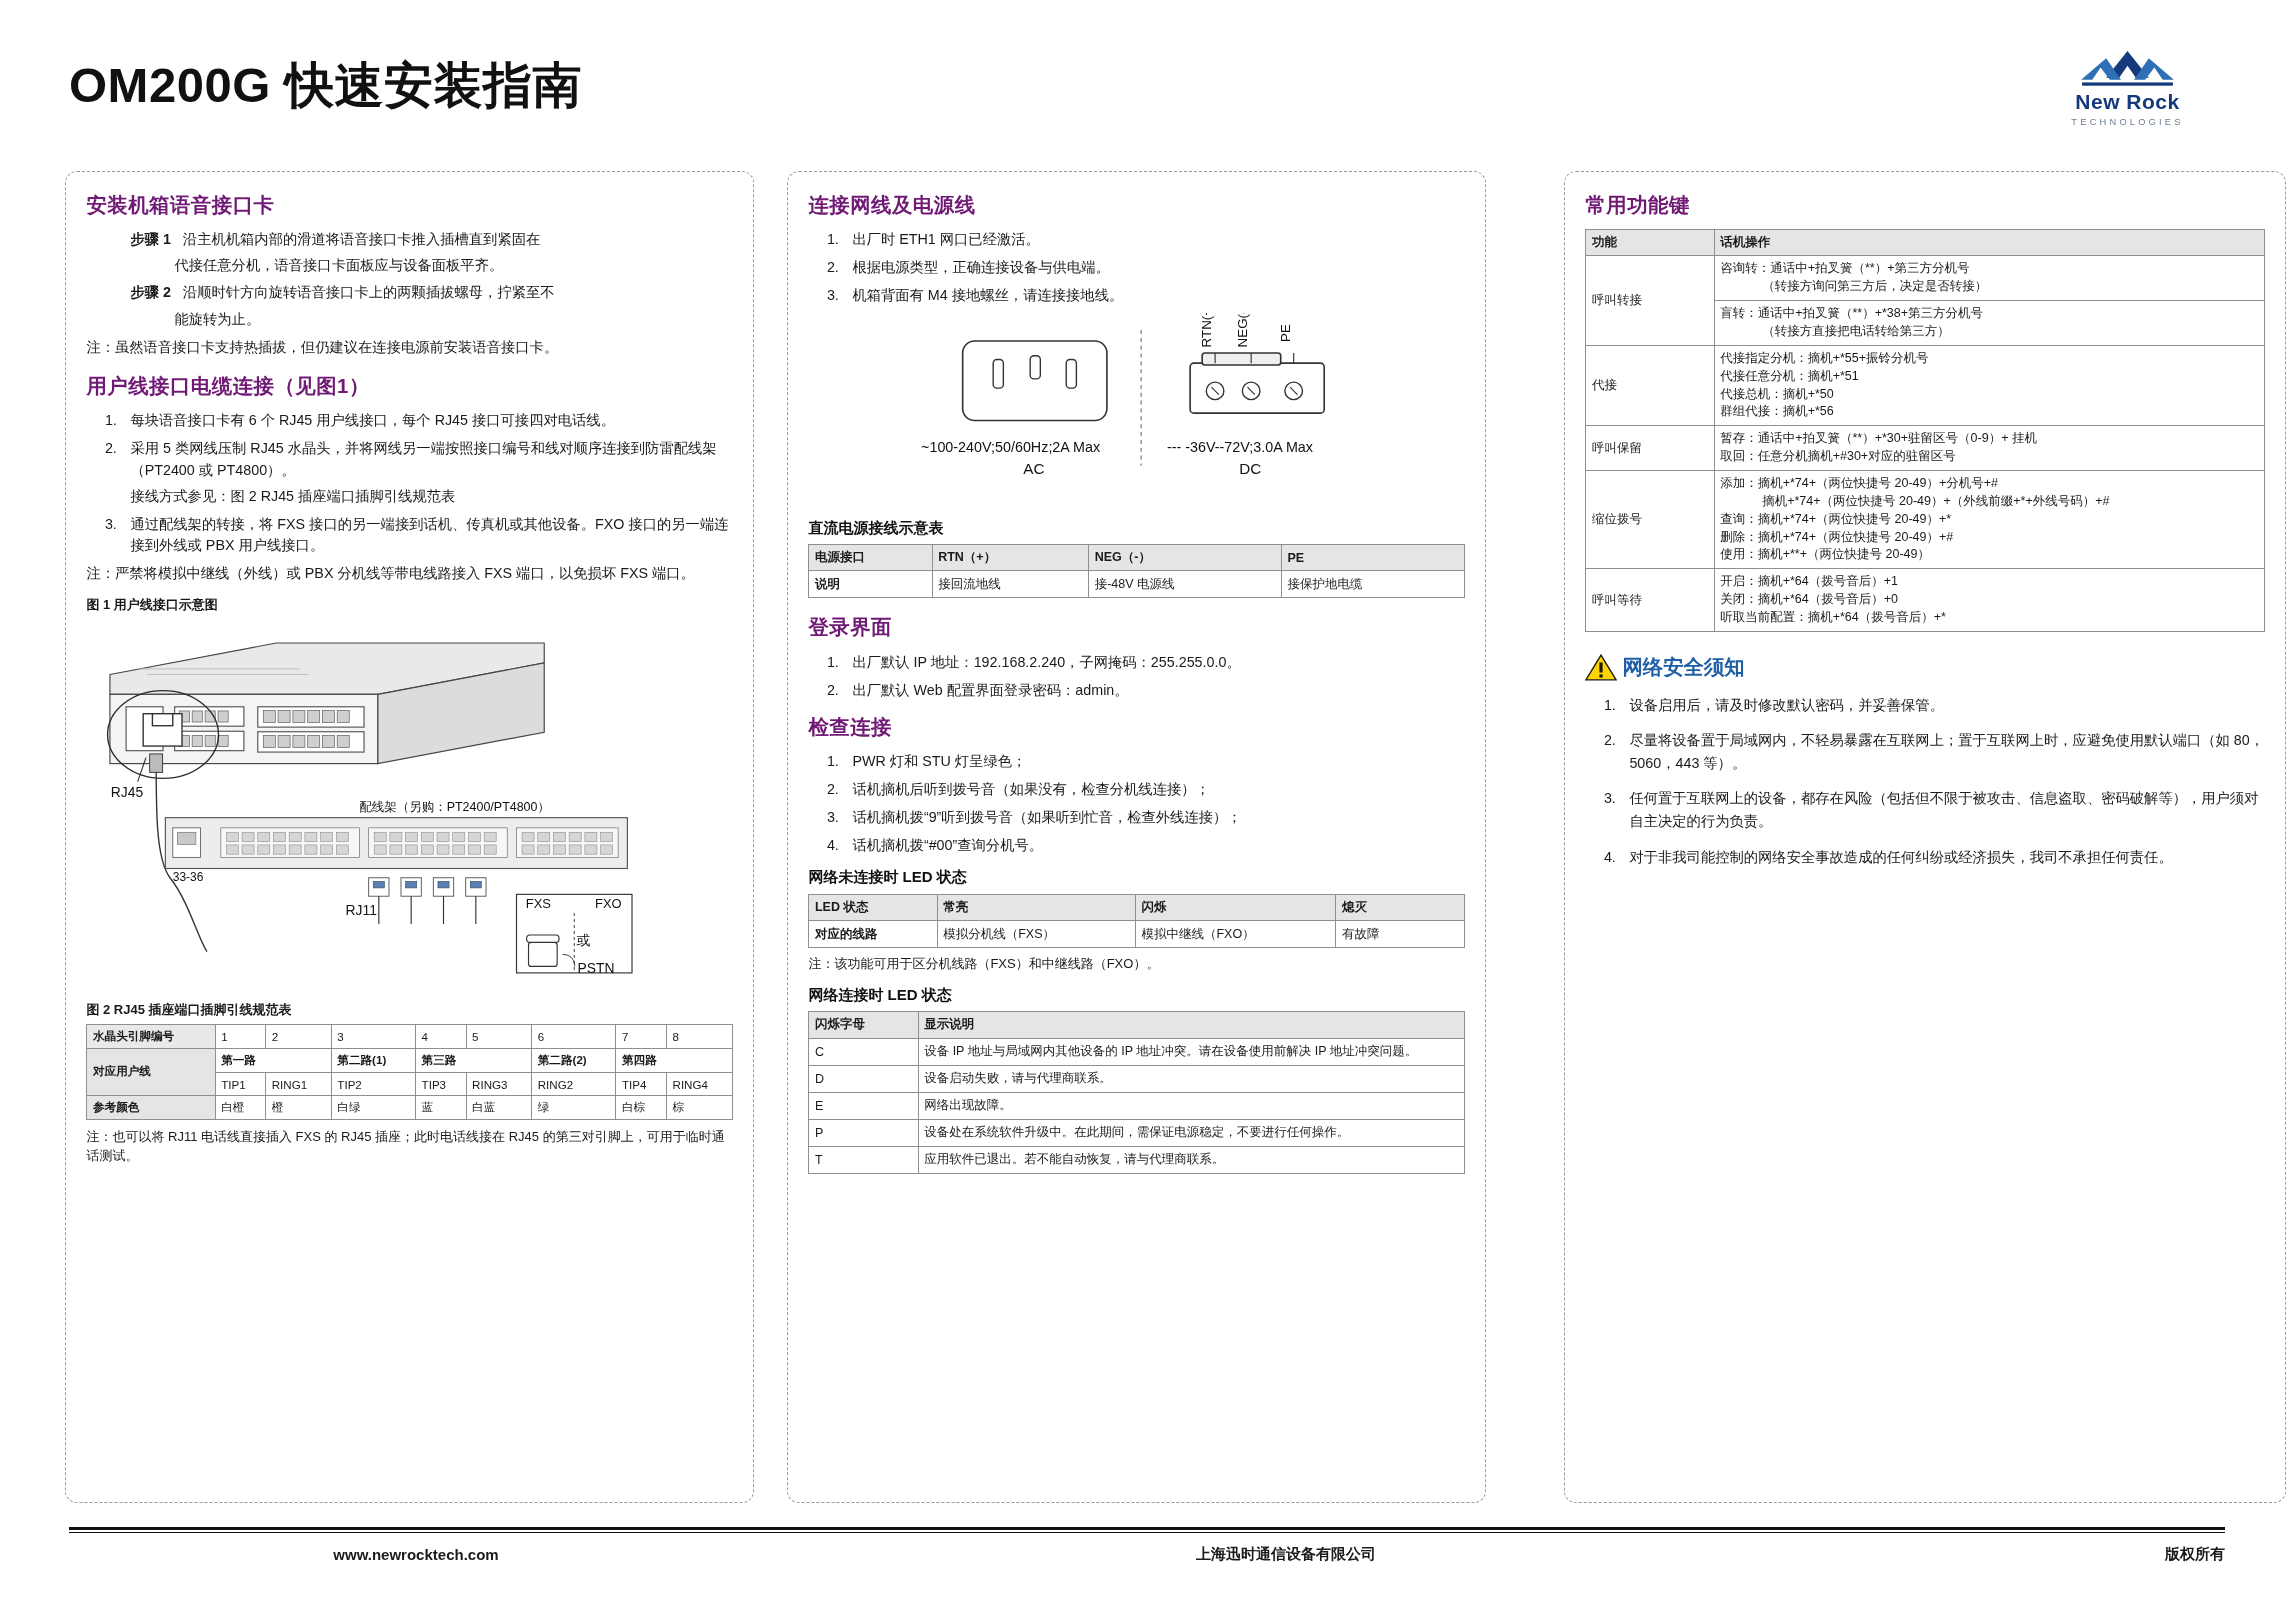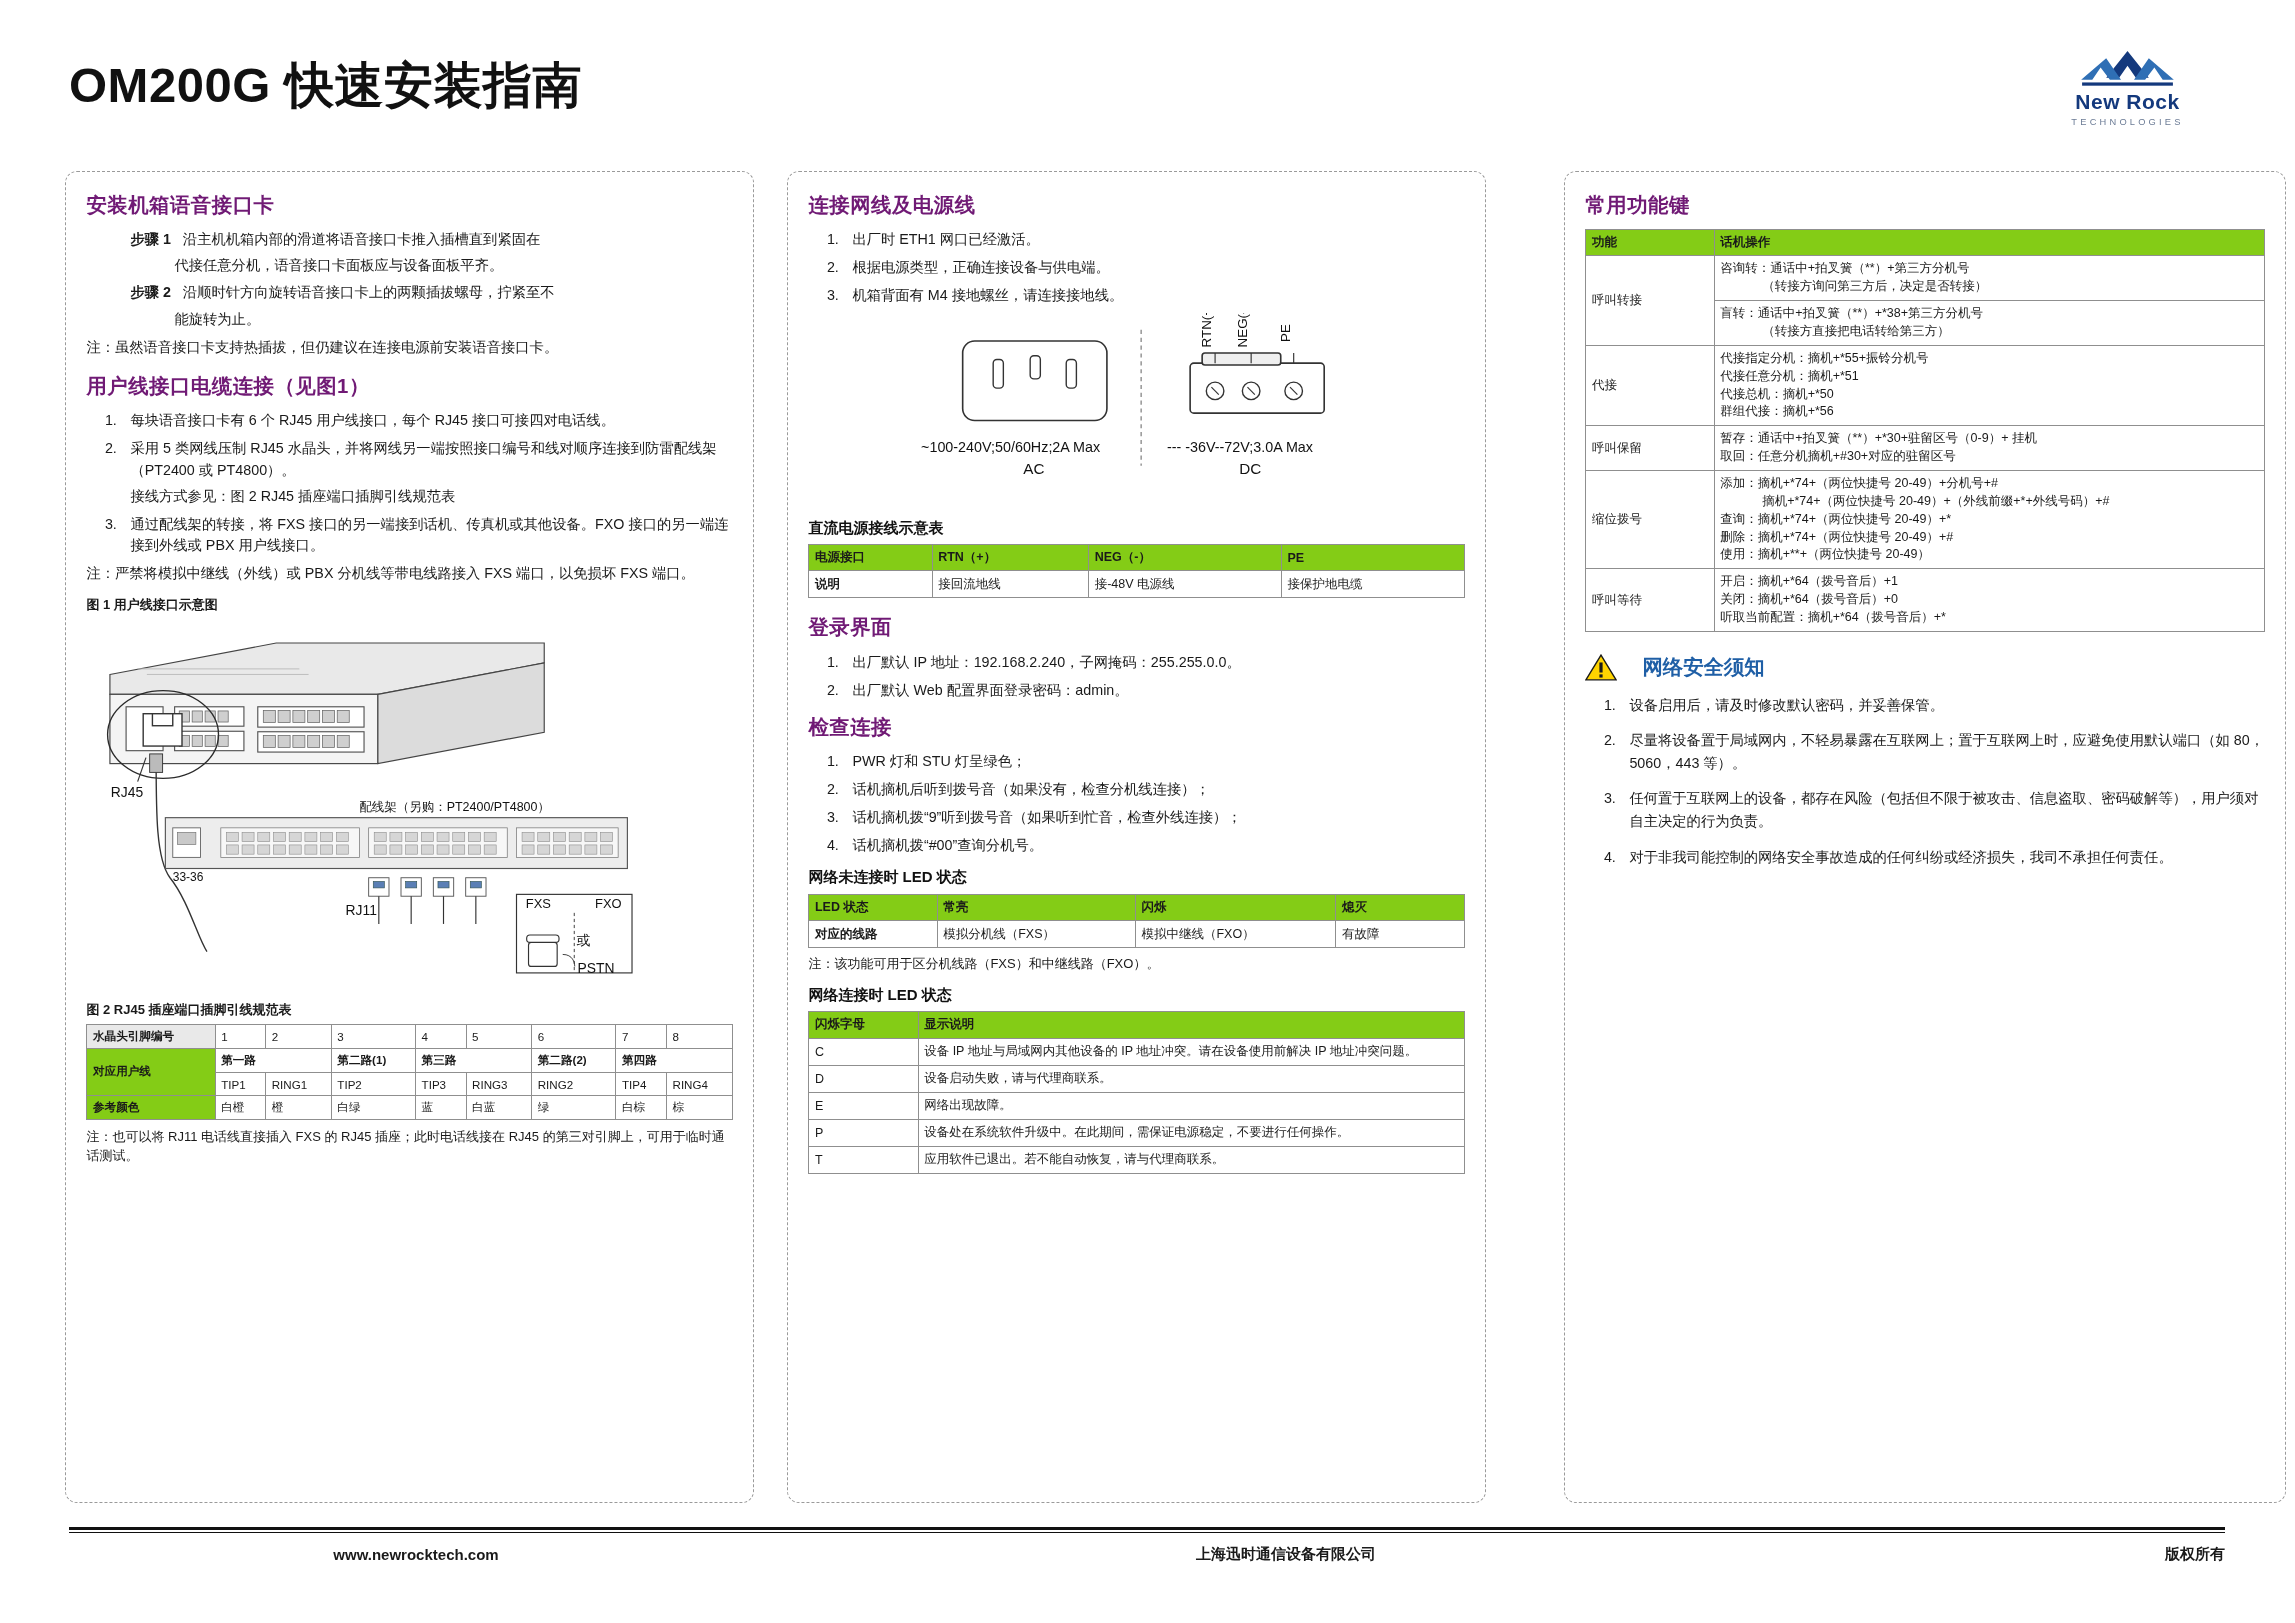--- a/index.html
+++ b/index.html
@@ -54,35 +54,35 @@
   ol.num>li:before{
     content:counter(li) ".";position:absolute;left:18.5px;top:0;width:23px;
   }
   ol.num>li p{margin:4.6px 0 0 0;}
 
   .figcap{font-size:13px;font-weight:bold;margin:12px 0 4.6px 0;}
 
   
   table.t{border-collapse:collapse;width:100%;font-size:12.5px;}
   table.t th,table.t td{border:0.9px solid #8f8f8f;padding:4.2px 5.6px;vertical-align:middle;}
-  table.t th{font-weight:bold;text-align:left;background:#84cc16;}
+  table.t th{font-weight:bold;text-align:left;background:#e5e5e5;}
   table.t td{text-align:left;}
   .tcent td,.tcent th{text-align:center;}
   .small td,.small th{font-size:11.6px;padding:3.2px 3.7px;}
 
   
   .fig1{position:relative;width:638px;height:370px;margin:2.8px 0 4.6px -4.6px;}
   .fig1 svg{display:block;}
 
   
   .connfig{position:relative;width:638px;height:194px;margin:4.6px auto 2.8px auto;}
   .connfig svg{display:block;margin:0 auto;}
 
   
-  .warnhead{display:flex;align-items:center;gap:25px;margin:21px 0 12px 0;}
+  .warnhead{display:flex;align-items:center;gap:5px;margin:21px 0 12px 0;}
   .warnhead .wtxt{color:#1f5fa6;font-size:20.4px;font-weight:bold;}
   ol.warn{margin:0;padding-left:0;list-style:none;counter-reset:w;}
   ol.warn>li{
     position:relative;font-size:14.3px;line-height:1.62;margin-bottom:12px;padding-left:44px;counter-increment:w;margin-top:11px;
   }
   ol.warn>li:before{content:counter(w) ".";position:absolute;left:18.5px;top:0;}
 
   
   .footer{position:absolute;left:69px;top:1527px;width:2156px;}
   .footer .rule{height:2.8px;background:#111;width:100%;}

